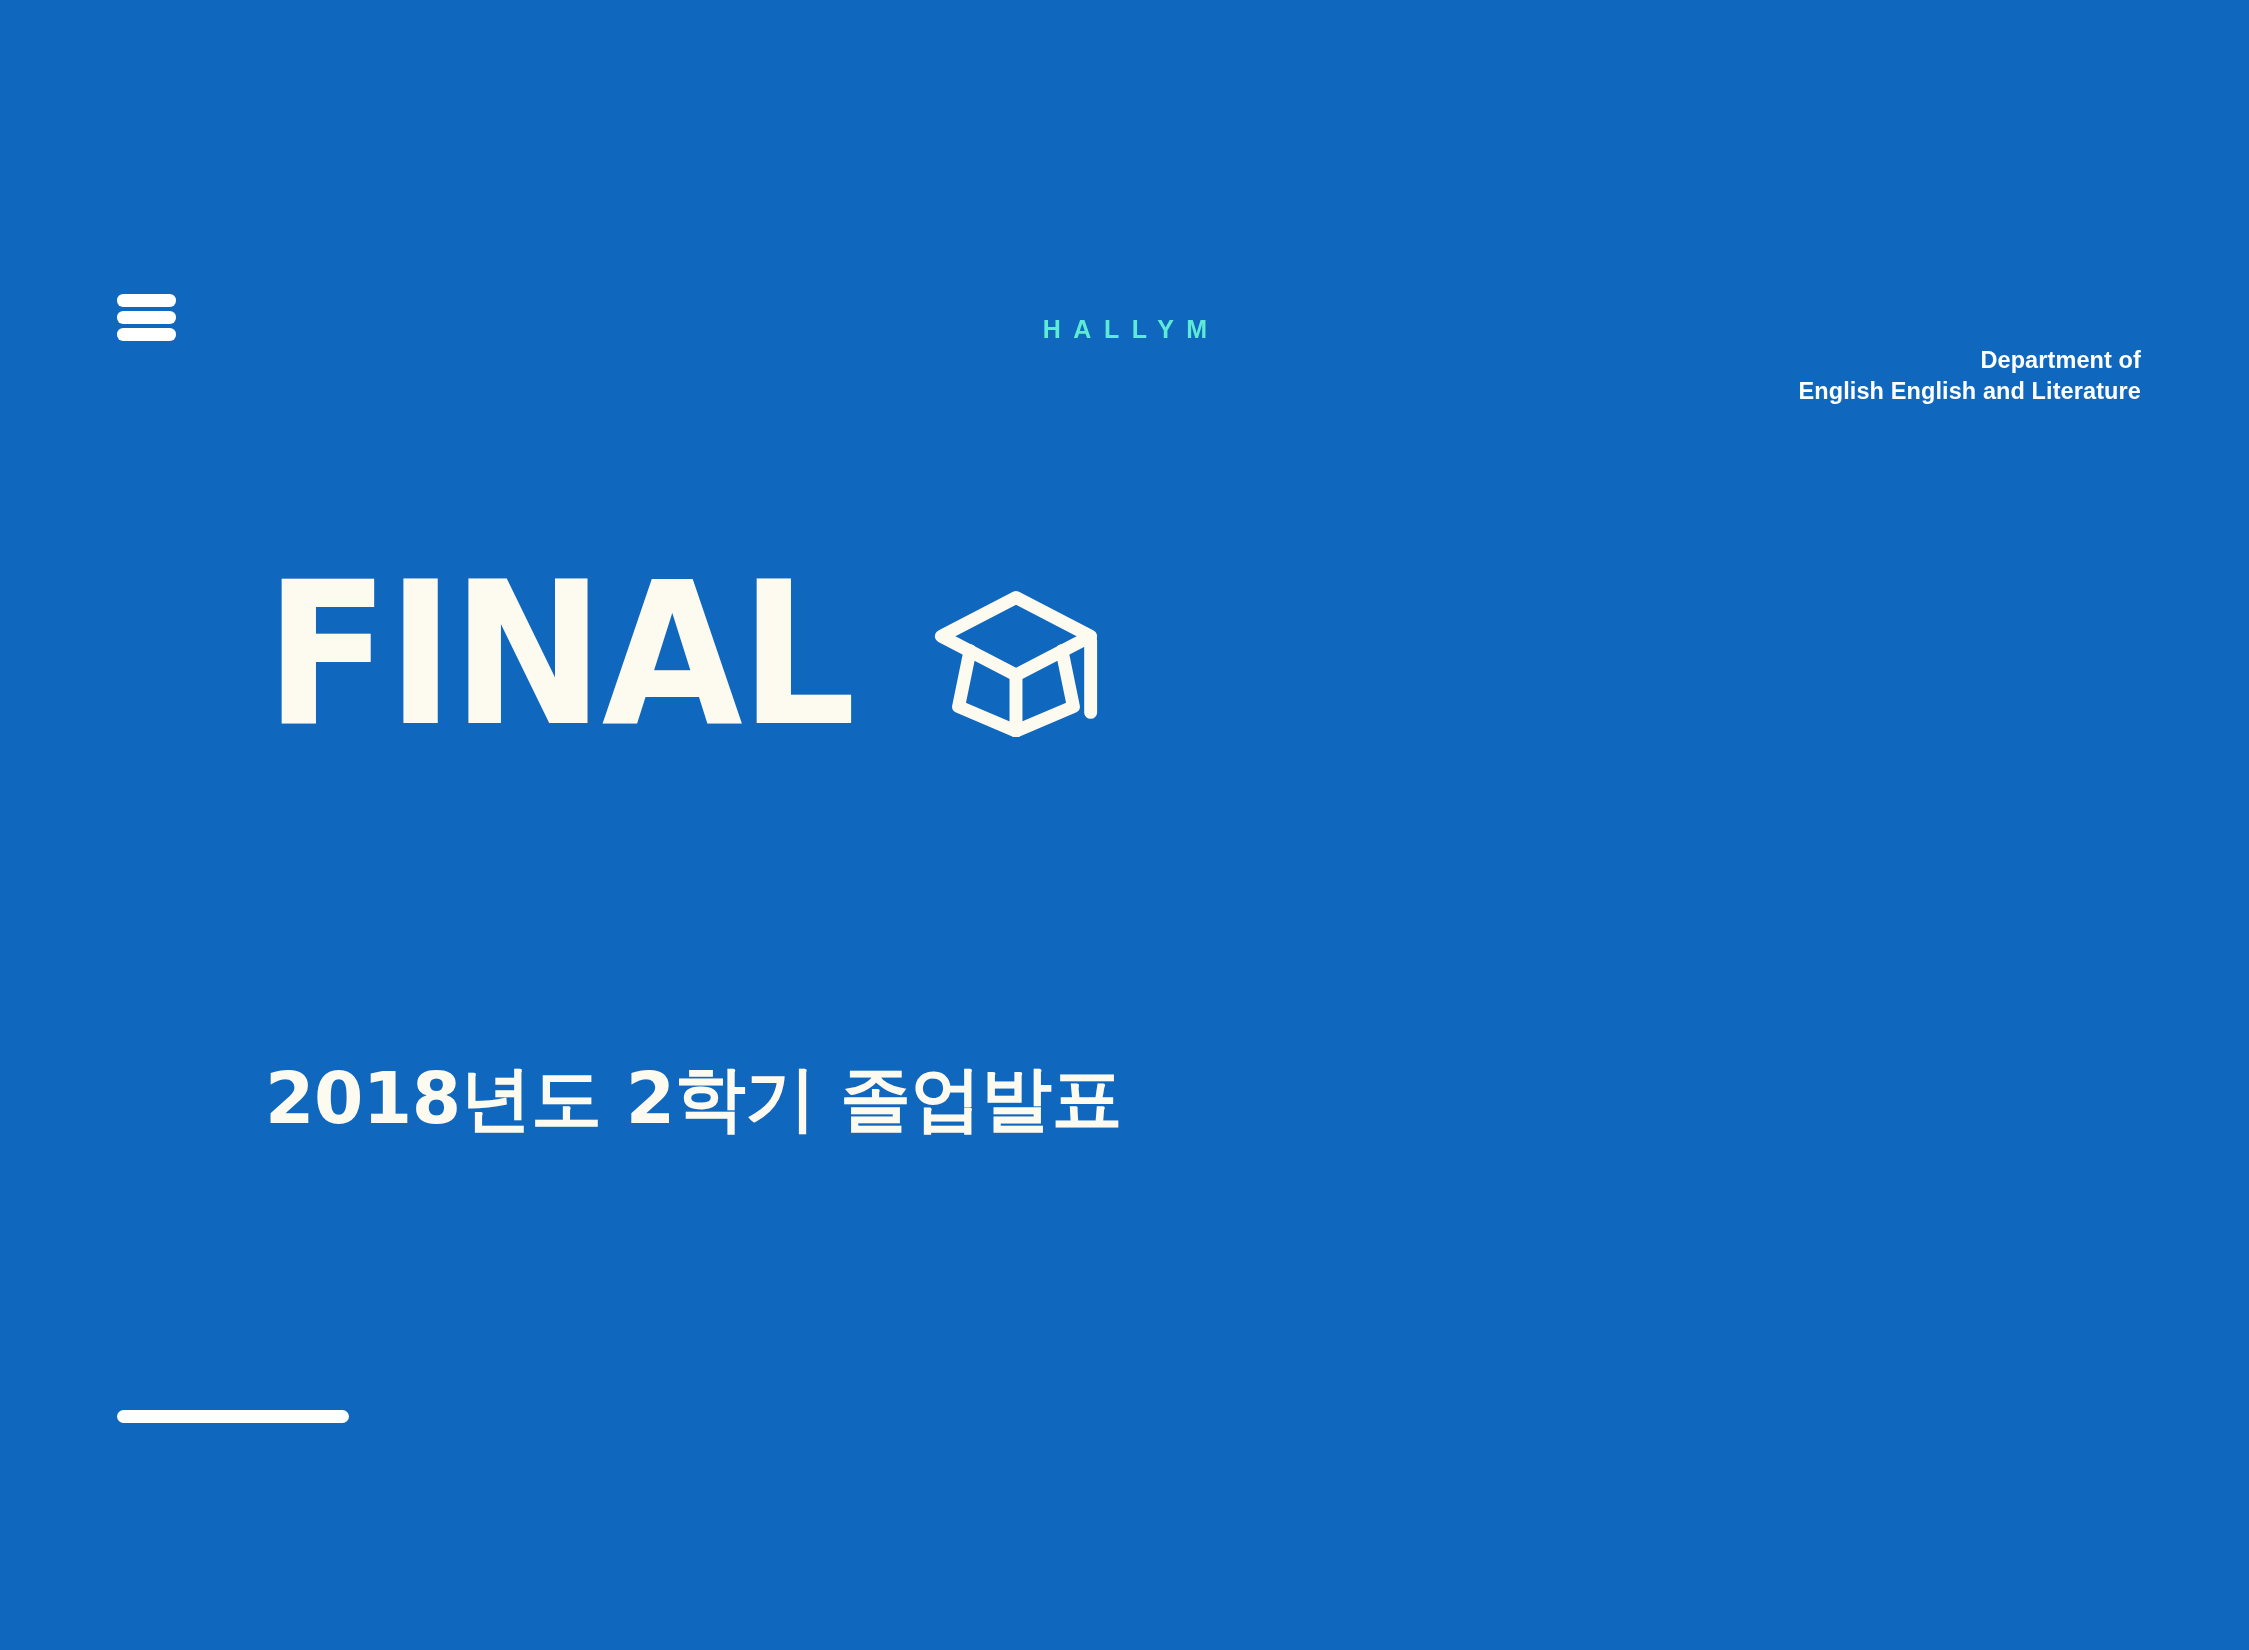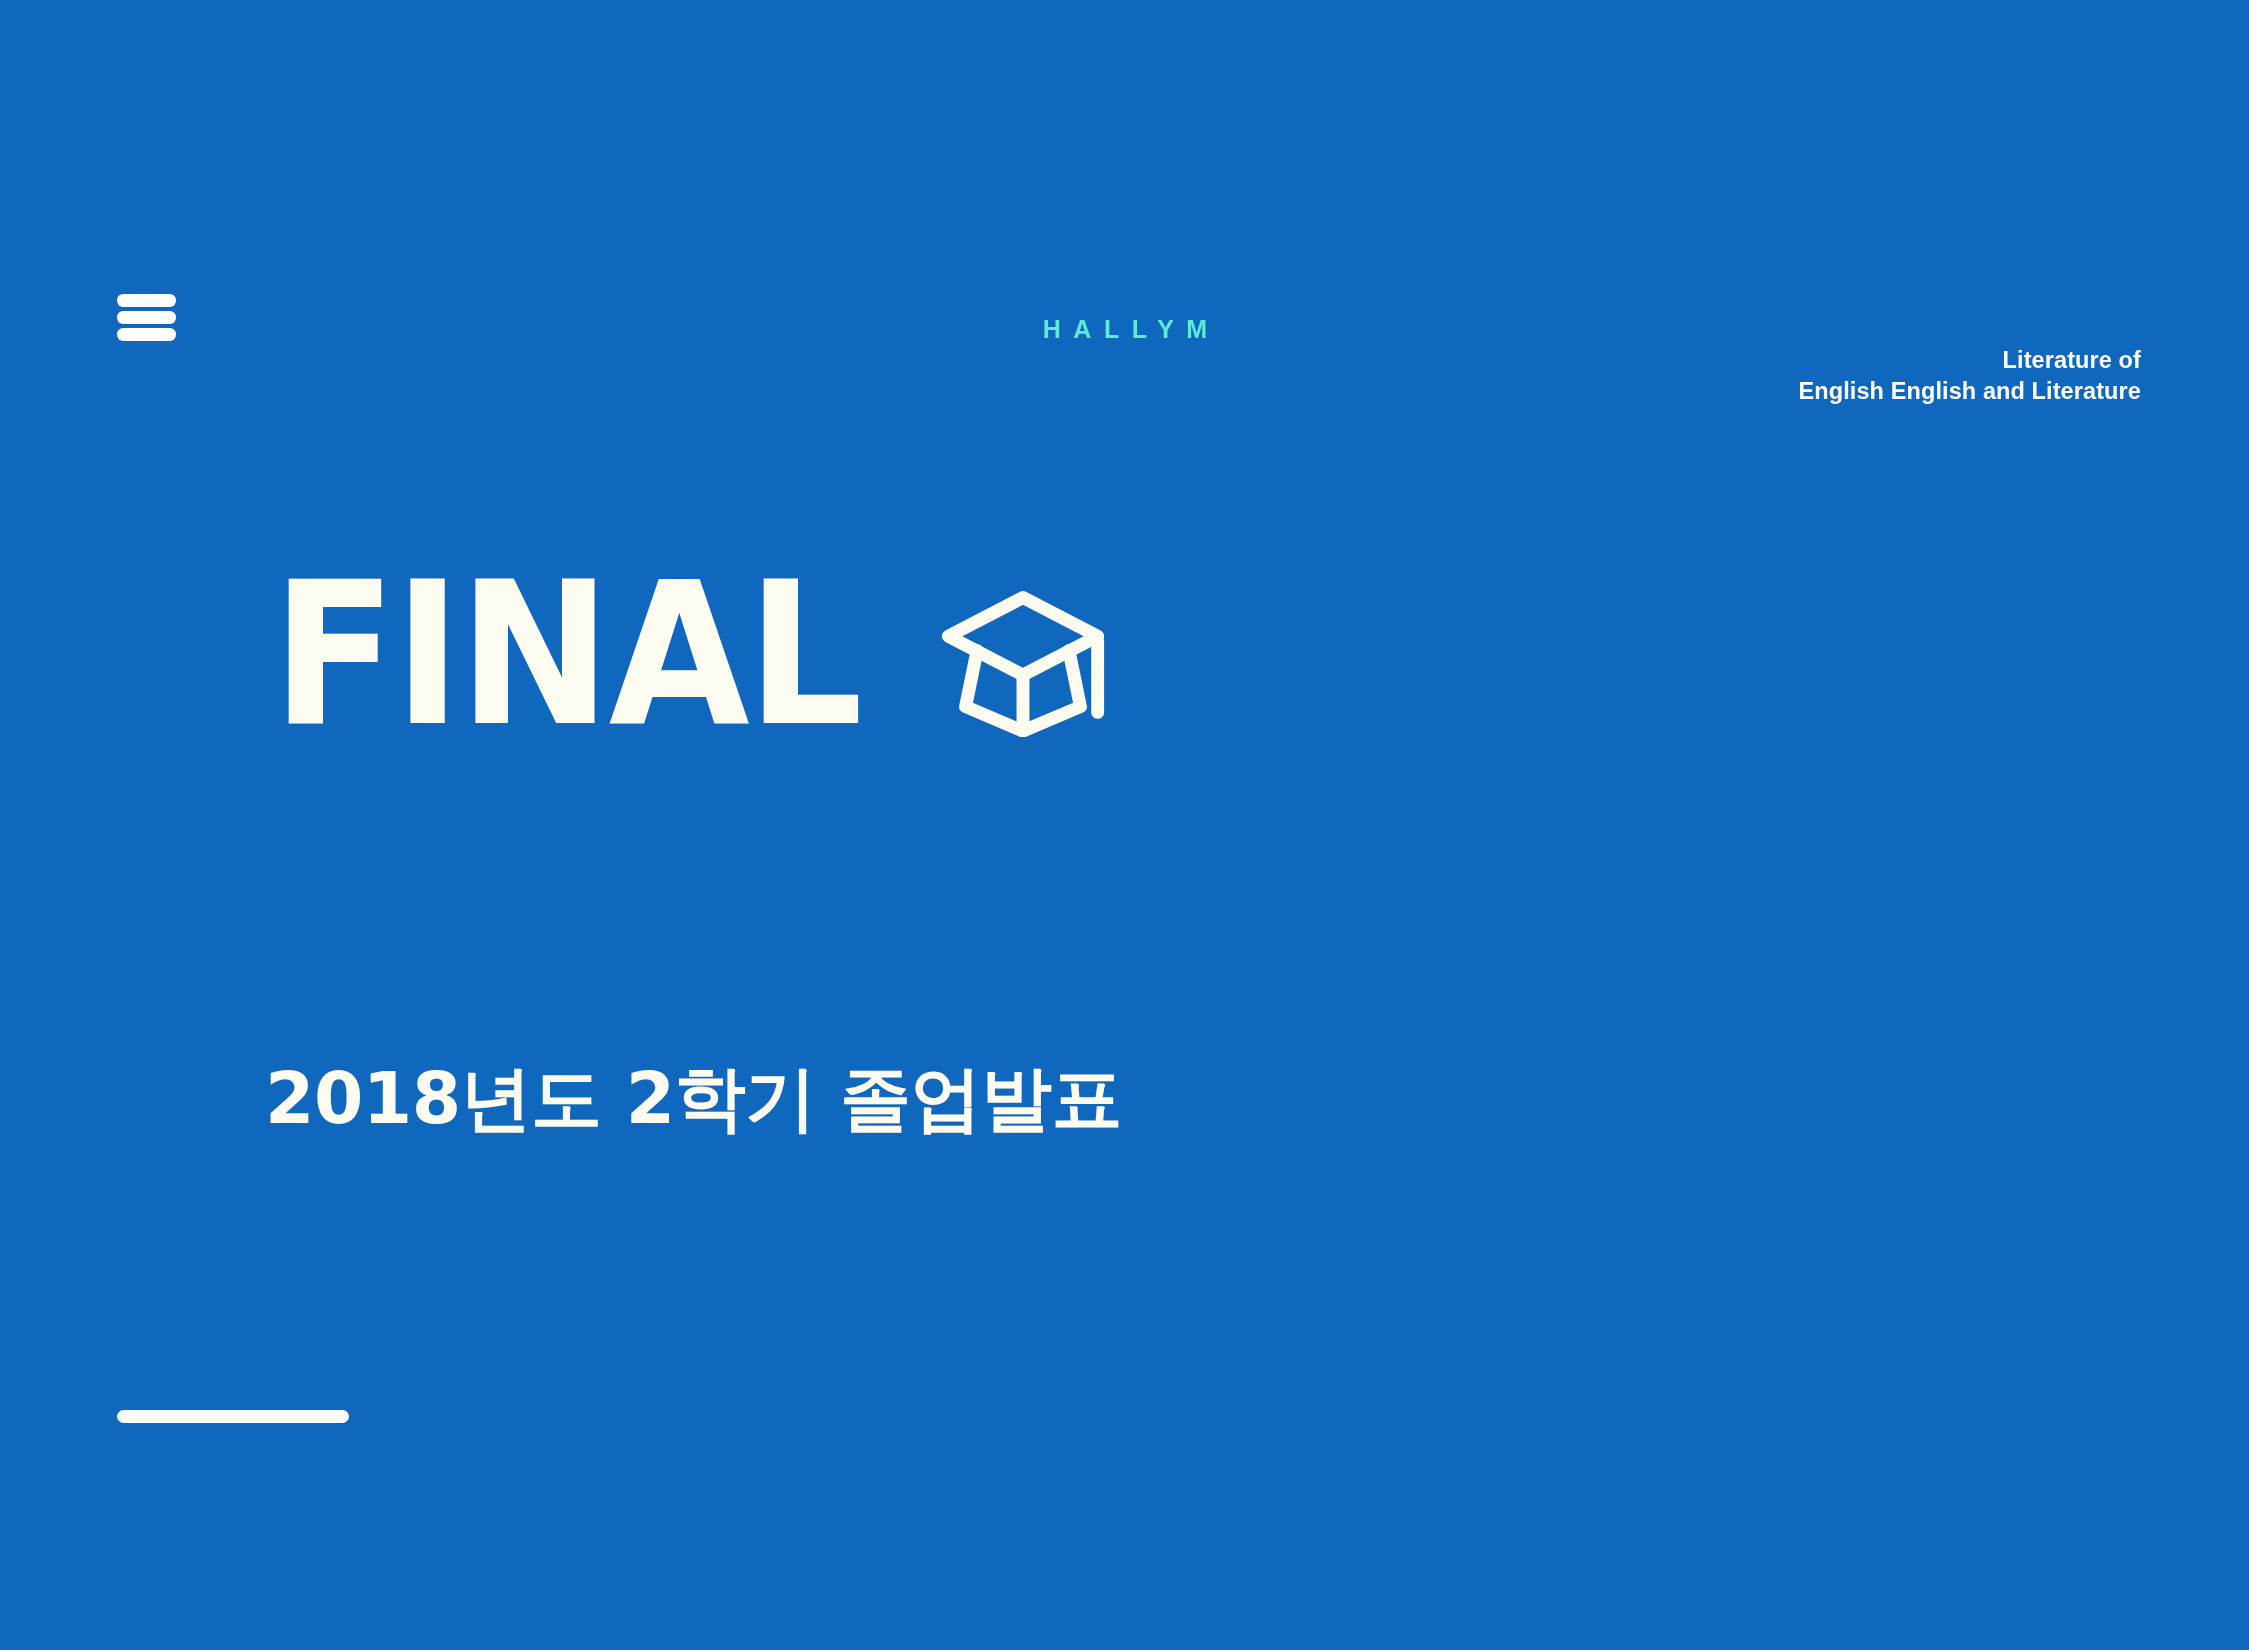--- a/index.html
+++ b/index.html
@@ -71,21 +71,20 @@
     letter-spacing: 0.1px;
   }
   #department .dept-line { display: block; white-space: nowrap; }
 
   
   #headline {
     position: absolute;
     left: 265px;
     top: 552px;
     width: 1775px;
-    margin-left: 7px;
   }
   .headline-row {
     display: flex;
     align-items: center;
     height: 206px;
   }
   .headline-text {
     color: #fdfaf0;
     font-family: "DejaVu Sans", sans-serif;
     font-weight: bold;
@@ -146,21 +145,21 @@
 
   <div id="menu-button">
     <span class="bar b1"></span>
     <span class="bar b2"></span>
     <span class="bar b3"></span>
   </div>
 
   <div id="brand-name">HALLYM</div>
 
   <div id="department">
-    <span class="dept-line">Literature of</span>
+    <span class="dept-line">Department of</span>
     <span class="dept-line">English English and Literature</span>
   </div>
 
   <div id="headline">
 
     <div class="headline-row" id="headline-line1">
       <span class="headline-text">FINAL</span>
 
       <svg id="grad-cap-icon" viewBox="0 0 124 107" fill="none">
         <path d="M10 37 L62 10 L114 37 L62 64 Z" stroke="#fdfaf0" stroke-width="9" stroke-linejoin="round" stroke-linecap="round" fill="none"></path>

